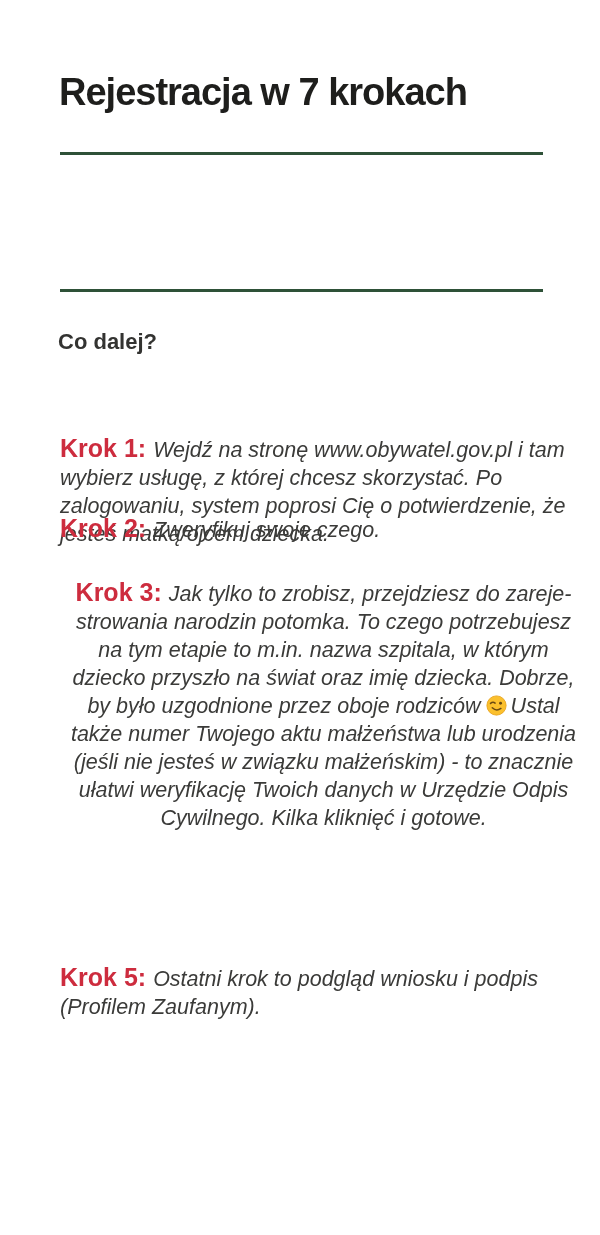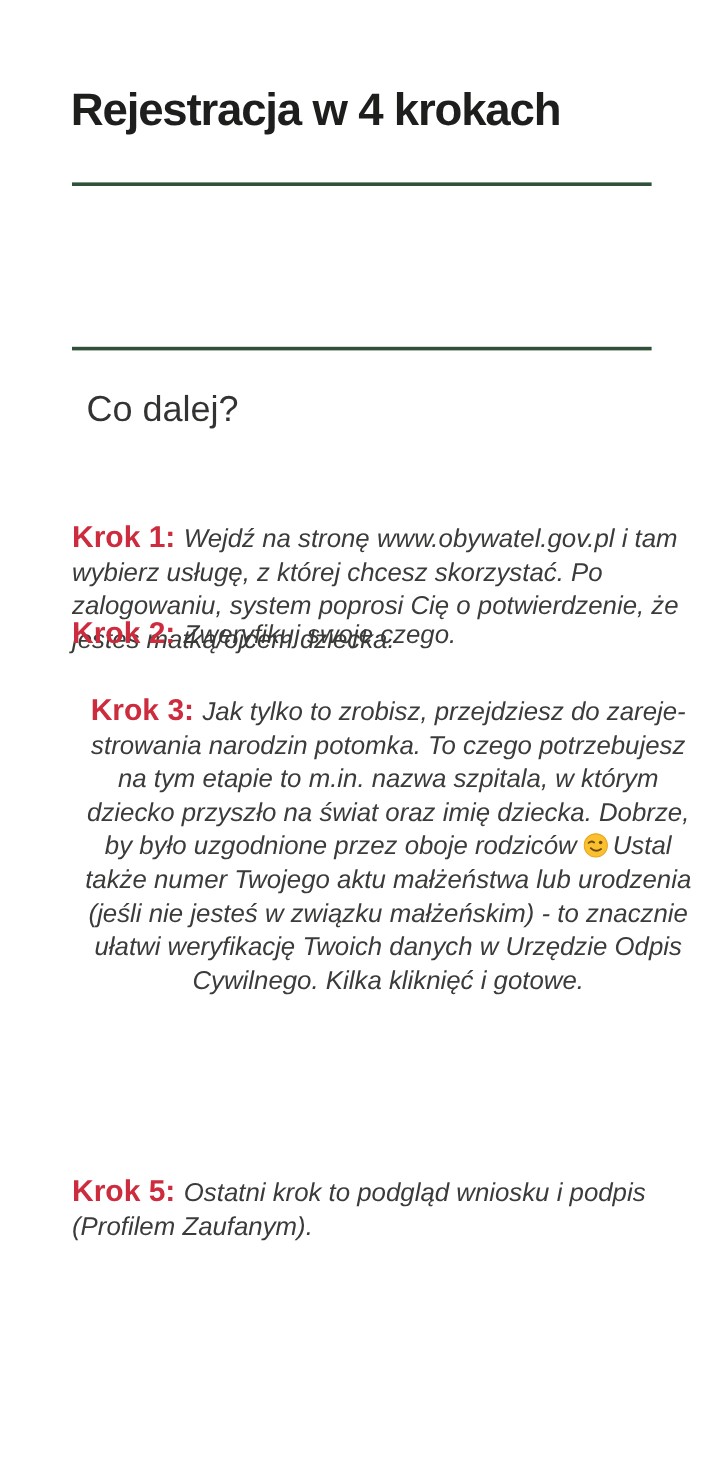--- a/index.html
+++ b/index.html
@@ -32,56 +32,56 @@
     background:var(--rule_green);
   }
   .rule-top{top:152px;}
   .rule-bottom{top:289px;}
   .notice{
     position:absolute;left:60px;top:173px;width:520px;
     font-size:21px;line-height:26px;color:var(--notice_red);
     white-space:pre-line;
   }
   .heading{
-    position:absolute;left:72px;top:329px;
-    font-size:30px;line-height:26px;color:var(--plain_ink);
+    position:absolute;left:58px;top:329px;
+    font-size:22px;line-height:26px;color:var(--plain_ink);font-weight:bold;
   }
   .step{
     position:absolute;left:60px;width:527px;
     font-size:21.5px;line-height:28px;
   }
   .step-label{
     font-size:25px;font-weight:bold;color:var(--accent_red);
     font-style:normal;margin-right:7px;
   }
   .step-body{
     font-style:italic;color:var(--body_ink);
     white-space:pre-line;
   }
   .step-1{top:386px;margin-top:48px;}
   .step-2{top:514px;}
   .step-3{top:578px;text-align:center;}
   .step-4{top:818px;}
-  .step-5{top:963px;margin-top:16px;}
+  .step-5{top:963px;}
   .emoji{
     display:inline-block;width:21px;height:21px;
     vertical-align:-3px;margin:0 4px 0 5px;
   }
   .closing{
     position:absolute;left:60px;top:1028px;width:520px;
     font-size:21px;line-height:26px;color:var(--plain_ink);
     white-space:pre-line;
   }
 </style>
 </head>
 <body>
 
 <div class="page">
 
-  <h1 class="title">Rejestracja w 4 krokach</h1>
+  <h1 class="title">Rejestracja w 7 krokach</h1>
 
   <div class="rule rule-top"></div>
 
 
   <div class="rule rule-bottom"></div>
 
   <p class="heading">Co dalej?</p>
 
   <p class="step step-1"><span class="step-label">Krok 1:</span><span class="step-body">Wejdź na stronę www.obywatel.gov.pl i tam
 wybierz usługę, z której chcesz skorzystać. Po

